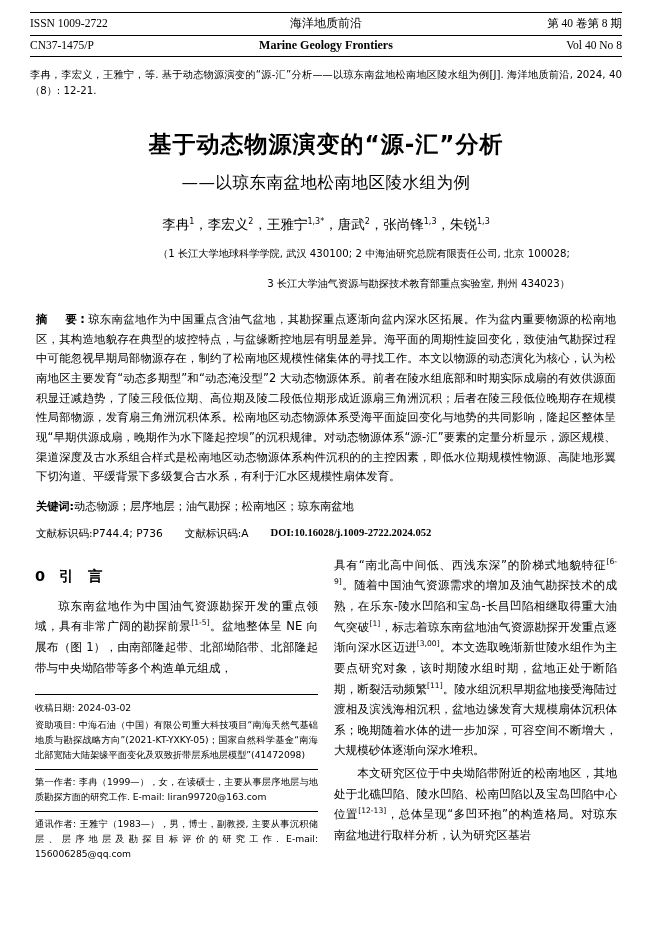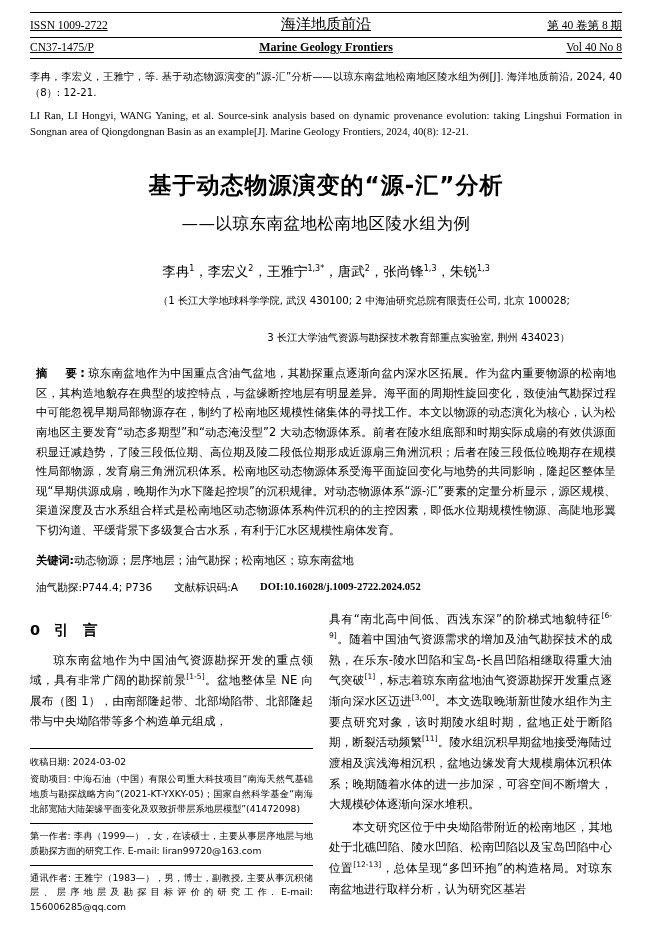--- a/index.html
+++ b/index.html
@@ -28,29 +28,28 @@
     margin: 12px 30px 0 30px;
   }
   .mast-rule {
     border: 0;
     border-top: 1px solid #000;
     margin: 0;
   }
   .mast-row {
     display: flex;
     align-items: baseline;
-    justify-content: flex-end;
+    justify-content: flex-start;
     font-size: 11.5px;
     padding: 2px 0 3px 0;
-    text-decoration: underline;
   }
   .mast-row .left { width: 33%; text-align: left; font-family: "Liberation Serif", serif; }
   .mast-row .center { width: 34%; text-align: center; }
   .mast-row .right { width: 33%; text-align: right; }
-  .mast-row.top .center { font-size: 15px; font-family: "DejaVu Sans", sans-serif; }
+  .mast-row.top .center { font-size: 12px; font-family: "DejaVu Sans", sans-serif; }
   .mast-row.bottom .center { font-weight: bold; font-size: 12px; }
   .mast-row.bottom .left,
   .mast-row.bottom .right { font-size: 11.5px; }
 
   
   .citations {
     margin: 10px 30px 0 30px;
     font-size: 10.6px;
     line-height: 1.55;
     text-align: justify;
@@ -69,21 +68,21 @@
     font-family: "DejaVu Sans", sans-serif;
     letter-spacing: 1px;
   }
   .title-sub {
     font-size: 16.5px;
     font-family: "DejaVu Sans", sans-serif;
     margin-top: 12px;
     letter-spacing: 0.5px;
   }
   .authors {
-    margin-top: 28px;
+    margin-top: 22px;
     font-size: 13.5px;
     font-family: "DejaVu Sans", sans-serif;
     text-align: center;
   }
   .authors sup { font-size: 8px; }
   .affil {
     margin: 12px 52px 0 52px;
     font-size: 10.2px;
     text-align: right;
     line-height: 1.6;
@@ -115,20 +114,21 @@
     gap: 22px;
   }
   .clsline .doi { font-family: "Liberation Serif", serif; font-weight: bold; }
 
   
   .body-cols {
     position: relative;
     margin: 14px 30px 0 30px;
     display: flex;
     gap: 16px;
+    justify-content: center;
   }
   .col { width: 283px; }
   .sec-head {
     font-size: 14.5px;
     font-family: "DejaVu Sans", sans-serif;
     font-weight: bold;
     margin: 12px 0 10px 0;
   }
   .sec-head .num { margin-right: 14px; }
   .para {
@@ -179,41 +179,40 @@
     <div class="mast-row bottom">
       <div class="left">CN37-1475/P</div>
       <div class="center">Marine Geology Frontiers</div>
       <div class="right">Vol 40 No 8</div>
     </div>
     <hr class="mast-rule">
   </div>
 
   <div class="citations">
     <div class="cit-cn">李冉，李宏义，王雅宁，等. 基于动态物源演变的“源-汇”分析——以琼东南盆地松南地区陵水组为例[J]. 海洋地质前沿, 2024, 40（8）: 12-21.</div>
-    <div class="cit-en">LI Ran, LI Hongyi, WANG Yaning, et al. Source-sink analysis based on dynamic provenance evolution: taking Lingshui Formation in Songnan area of Qiongdongnan Basin as an example[J]. Marine Geology Frontiers, 2024, 40(8): 12-21.</div>
   </div>
 
   <div class="title-block">
     <div class="title-main">基于动态物源演变的“源-汇”分析</div>
     <div class="title-sub">——以琼东南盆地松南地区陵水组为例</div>
     <div class="authors">李冉<sup>1</sup>，李宏义<sup>2</sup>，王雅宁<sup>1,3*</sup>，唐武<sup>2</sup>，张尚锋<sup>1,3</sup>，朱锐<sup>1,3</sup></div>
     <div class="affil">（1 长江大学地球科学学院, 武汉 430100; 2 中海油研究总院有限责任公司, 北京 100028;</div>
-    <div class="affil" style="margin-top:20px">3 长江大学油气资源与勘探技术教育部重点实验室, 荆州 434023）</div>
+    <div class="affil" style="margin-top:14px">3 长江大学油气资源与勘探技术教育部重点实验室, 荆州 434023）</div>
   </div>
 
   <div class="abstract">
     <span class="lbl">摘　要:</span><span>琼东南盆地作为中国重点含油气盆地，其勘探重点逐渐向盆内深水区拓展。作为盆内重要物源的松南地区，其构造地貌存在典型的坡控特点，与盆缘断控地层有明显差异。海平面的周期性旋回变化，致使油气勘探过程中可能忽视早期局部物源存在，制约了松南地区规模性储集体的寻找工作。本文以物源的动态演化为核心，认为松南地区主要发育“动态多期型”和“动态淹没型”2 大动态物源体系。前者在陵水组底部和时期实际成扇的有效供源面积显迁减趋势，了陵三段低位期、高位期及陵二段低位期形成近源扇三角洲沉积；后者在陵三段低位晚期存在规模性局部物源，发育扇三角洲沉积体系。松南地区动态物源体系受海平面旋回变化与地势的共同影响，隆起区整体呈现“早期供源成扇，晚期作为水下隆起控坝”的沉积规律。对动态物源体系“源-汇”要素的定量分析显示，源区规模、渠道深度及古水系组合样式是松南地区动态物源体系构件沉积的的主控因素，即低水位期规模性物源、高陡地形翼下切沟道、平缓背景下多级复合古水系，有利于汇水区规模性扇体发育。</span>
   </div>
 
   <div class="keywords">
     <span class="lbl">关键词:</span><span>动态物源；层序地层；油气勘探；松南地区；琼东南盆地</span>
   </div>
 
   <div class="clsline">
-    <span>油气勘探:P744.4; P736</span>
+    <span>文献标识码:P744.4; P736</span>
     <span>文献标识码:A</span>
     <span class="doi">DOI:10.16028/j.1009-2722.2024.052</span>
   </div>
 
   <div class="body-cols">
     <div class="col col-left">
       <div class="sec-head">
         <span class="num">0</span><span>引　言</span>
       </div>
       <div class="para">琼东南盆地作为中国油气资源勘探开发的重点领域，具有非常广阔的勘探前景<sup>[1-5]</sup>。盆地整体呈 NE 向展布（图 1），由南部隆起带、北部坳陷带、北部隆起带与中央坳陷带等多个构造单元组成，</div>

